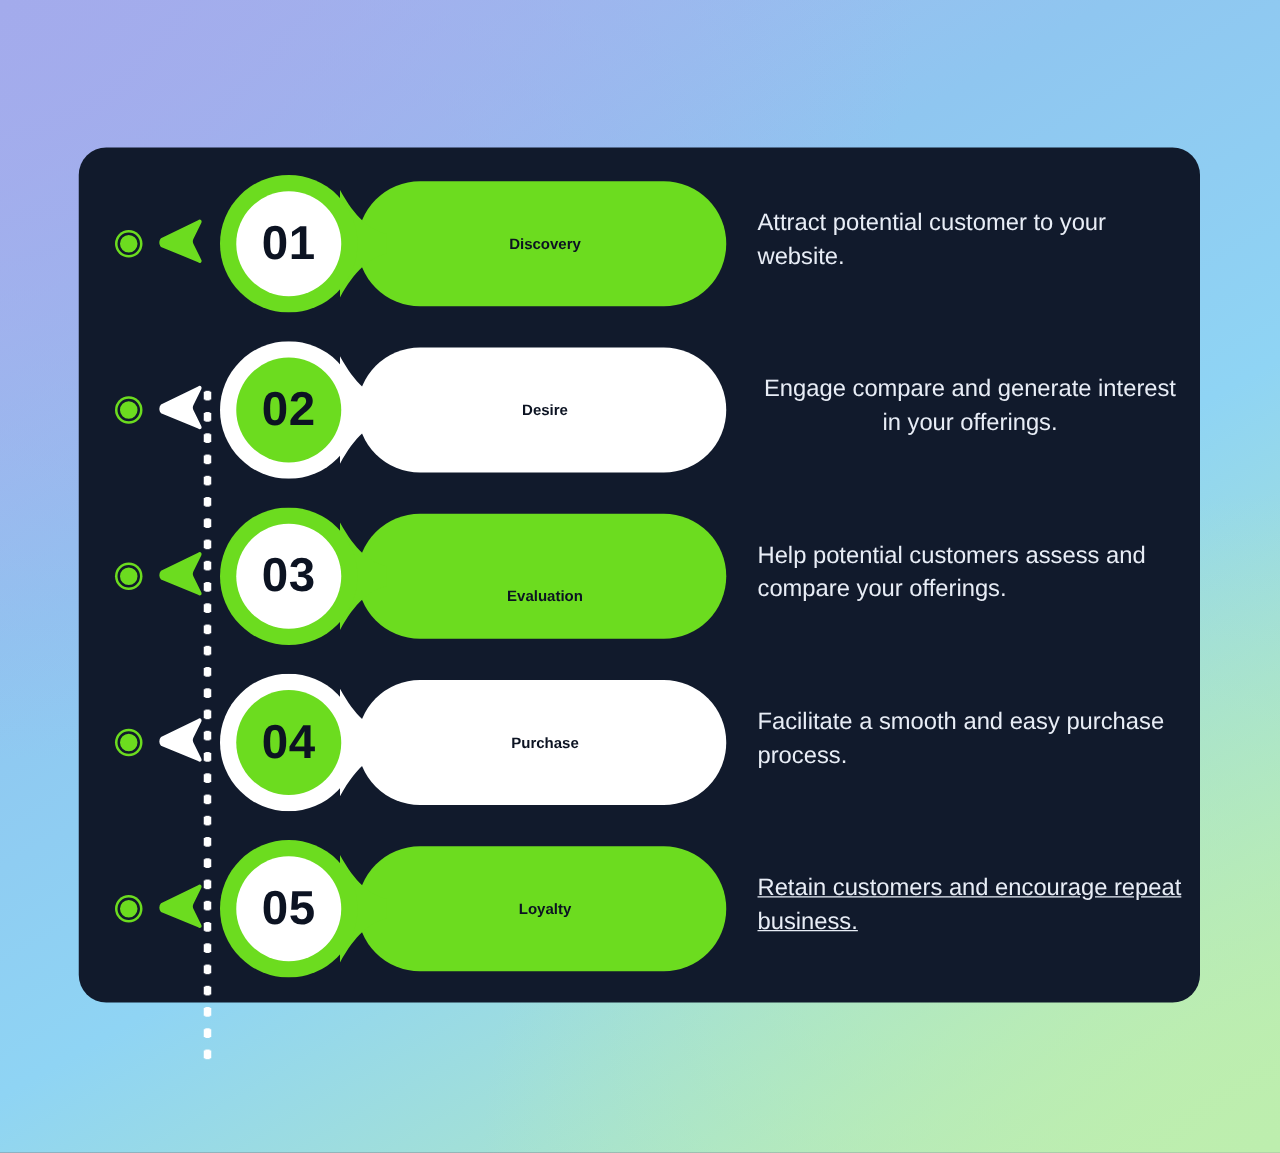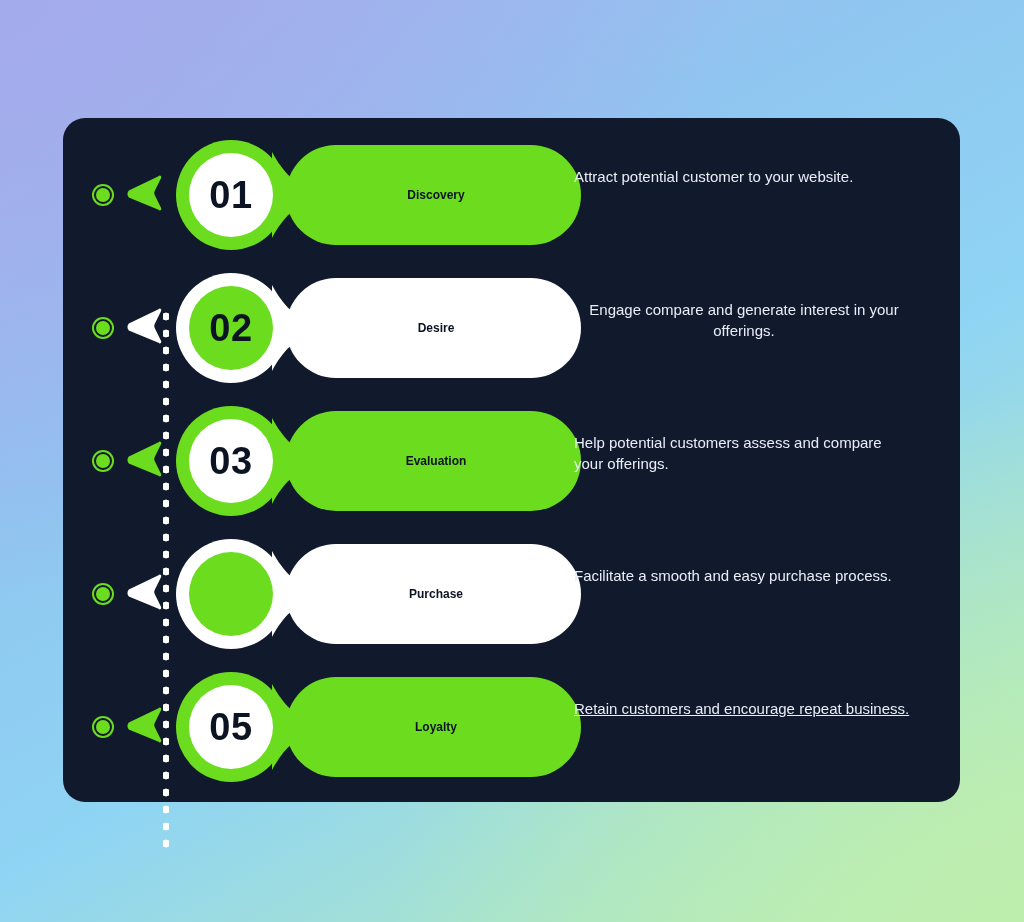--- a/index.html
+++ b/index.html
@@ -64,23 +64,23 @@
   .pill-label {
     position:absolute;
     left:286px; width:300px; height:110px;
     display:flex; align-items:center; justify-content:center;
     font-size:12px; font-weight:700;
     color:#0c1322;
   }
 
   .desc {
     position:absolute;
-    left:574px; width:340px;
+    left:606px; width:340px;
     color:#e8edf6;
-    font-size:15px;
+    font-size:19px;
     line-height:1.42;
     font-weight:400;
   }
 </style>
 </head>
 <body>
 
 <div id="stage">
   <div class="panel">
     <div class="rail"></div>
@@ -133,38 +133,39 @@
         </div>
         <div class="capsule" style="top: 0px;">
           <svg viewBox="0 0 410 110">
             <rect x="110" y="5" width="295" height="100" rx="50" fill="#6cdc1f"></rect>
             <path d="M96 12 C108 34 120 44 133 47 L133 63 C120 66 108 76 96 98 Z" fill="#6cdc1f"></path>
             <circle cx="55" cy="55" r="55" fill="#6cdc1f"></circle>
             <circle cx="55" cy="55" r="42" fill="#ffffff"></circle>
           </svg>
         </div>
         <div class="num" style="top: 0px;">03</div>
-        <div class="pill-label" style="top: 0px;">Evaluation</div>
+        <div class="pill-label" style="top: 16px;">Evaluation</div>
         <div class="desc" style="top: 26px;">Help potential customers assess and compare your offerings.</div>
       </div>
       <div class="row" style="top: 539px; width: 1024px;">
         <div class="node" style="top: 46px;"></div>
         <div class="arrow" style="top: 31px;">
           <svg viewBox="0 0 40 48">
             <path d="M36.5 5.2c1.3-1.5 3.5.1 2.6 1.9l-6.4 13c-.6 1.2-.6 2.6 0 3.8l6.4 13c.9 1.8-1.3 3.4-2.6 1.9L6.8 26.5c-1.8-2-1.8-5 0-7z" fill="#ffffff"></path>
           </svg>
         </div>
         <div class="capsule" style="top: 0px;">
           <svg viewBox="0 0 410 110">
             <rect x="110" y="5" width="295" height="100" rx="50" fill="#ffffff"></rect>
             <path d="M96 12 C108 34 120 44 133 47 L133 63 C120 66 108 76 96 98 Z" fill="#ffffff"></path>
             <circle cx="55" cy="55" r="55" fill="#ffffff"></circle>
             <circle cx="55" cy="55" r="42" fill="#6cdc1f"></circle>
           </svg>
         </div>
+        <div class="num" style="top: 0px;">04</div>
         <div class="pill-label" style="top: 0px;">Purchase</div>
         <div class="desc" style="top: 26px;">Facilitate a smooth and easy purchase process.</div>
       </div>
       <div class="row" style="top: 672px; width: 1024px;">
         <div class="node" style="top: 46px;"></div>
         <div class="arrow" style="top: 31px;">
           <svg viewBox="0 0 40 48">
             <path d="M36.5 5.2c1.3-1.5 3.5.1 2.6 1.9l-6.4 13c-.6 1.2-.6 2.6 0 3.8l6.4 13c.9 1.8-1.3 3.4-2.6 1.9L6.8 26.5c-1.8-2-1.8-5 0-7z" fill="#6cdc1f"></path>
           </svg>
         </div>

